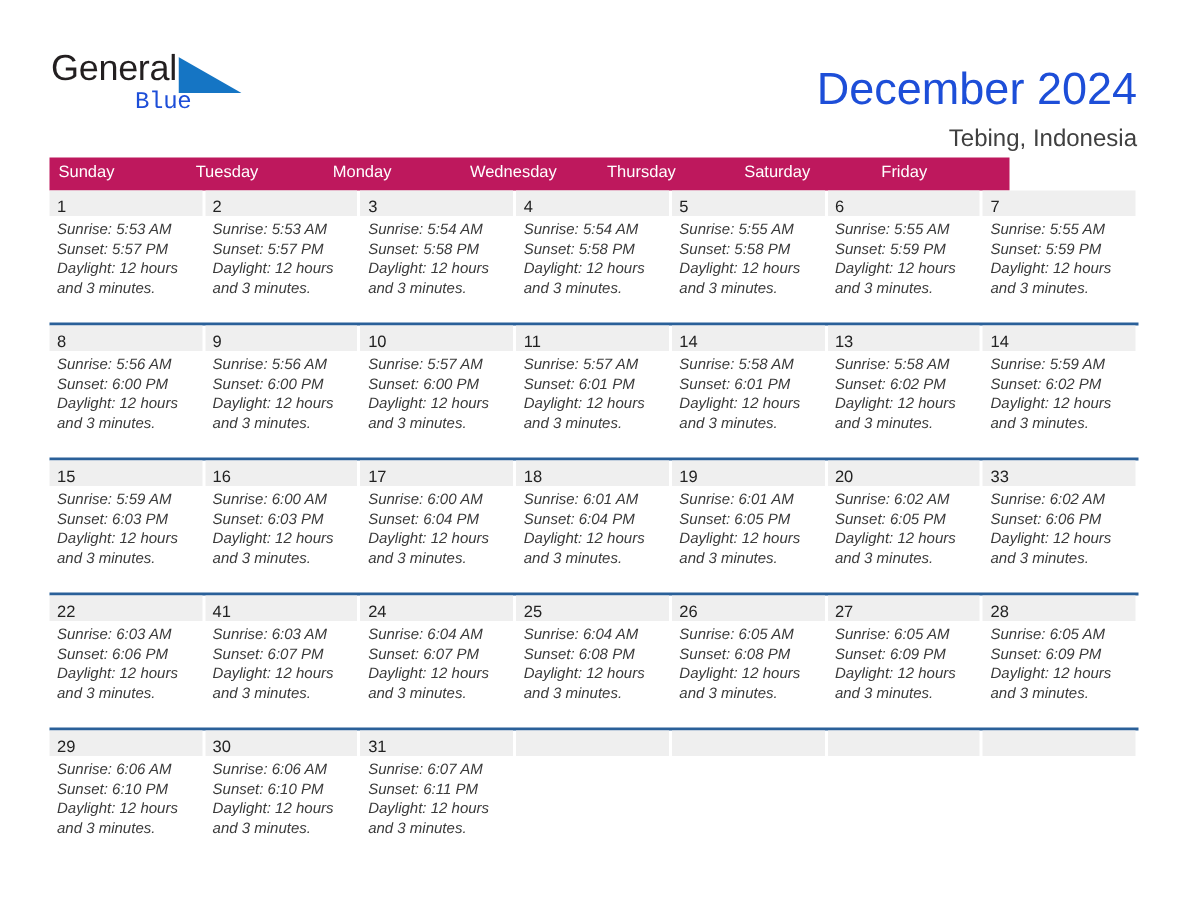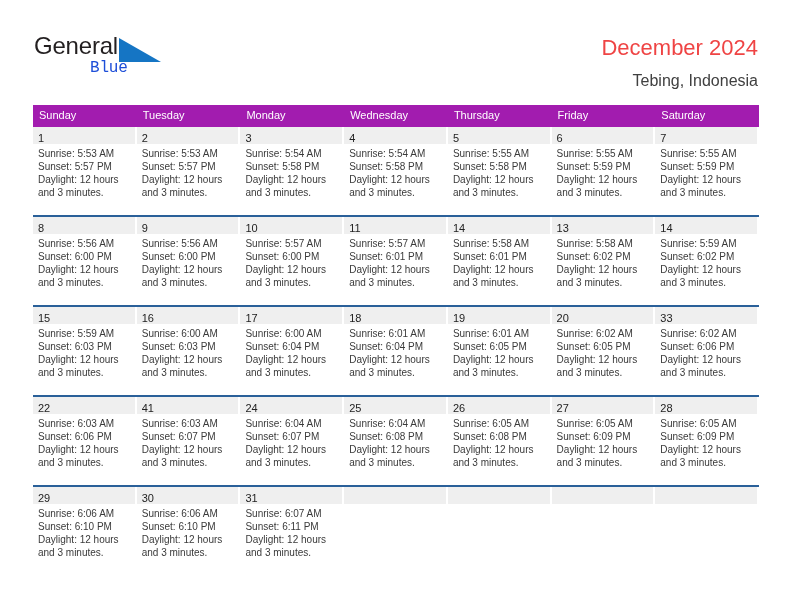--- a/index.html
+++ b/index.html
@@ -64,48 +64,49 @@
     font-family: Liberation Mono, monospace;
   }
 
   .titles {
     position: absolute;
     right: 34px;
     top: 30px;
     text-align: right;
   }
   .cal-title {
-    font-size: 22px;
+    font-size: 30px;
     line-height: 36px;
-    color: #ef4444;
+    color: #1d4ed8;
     font-weight: normal;
     font-family: "Liberation Sans", sans-serif;
     white-space: nowrap;
+    margin-top: 12px;
   }
   .cal-subtitle {
     margin-top: 5px;
     font-size: 16px;
     line-height: 19px;
     color: #404040;
     font-family: "Liberation Sans", sans-serif;
     white-space: nowrap;
   }
 
   
   .calendar {
     position: absolute;
     left: 33px;
     top: 105px;
     width: 726px;
   }
 
   .dow-row {
     display: flex;
-    width: 726px;
-    background: #a21caf;
+    width: 640px;
+    background: #be185d;
   }
   .dow-cell {
     flex: 1 1 0;
     box-sizing: border-box;
     padding: 4px 0 5px 6px;
     font-size: 11px;
     line-height: 13px;
     color: #ffffff;
     font-family: "Liberation Sans", sans-serif;
     white-space: nowrap;
@@ -140,20 +141,21 @@
   }
   .day-num {
     font-size: 11px;
     line-height: 15px;
     color: #222222;
     font-family: "Liberation Sans", sans-serif;
   }
   .day-body {
     padding: 3px 4px 0 5px;
     min-height: 62px;
+    font-style: italic;
   }
   .day-line {
     font-size: 10px;
     line-height: 13px;
     color: #3a3a3a;
     font-family: "Liberation Sans", sans-serif;
     white-space: nowrap;
   }
 </style>
 </head>
@@ -181,22 +183,22 @@
   </div>
 
   <div class="calendar">
 
     <div class="dow-row">
       <div class="dow-cell">Sunday</div>
       <div class="dow-cell">Tuesday</div>
       <div class="dow-cell">Monday</div>
       <div class="dow-cell">Wednesday</div>
       <div class="dow-cell">Thursday</div>
+      <div class="dow-cell">Saturday</div>
       <div class="dow-cell">Friday</div>
-      <div class="dow-cell">Saturday</div>
     </div>
 
     <div class="week-row first">
       <div class="day-cell">
         <div class="day-num-band"><span class="day-num">1</span></div>
         <div class="day-body">
           <div class="day-line">Sunrise: 5:53 AM</div>
           <div class="day-line">Sunset: 5:57 PM</div>
           <div class="day-line">Daylight: 12 hours</div>
           <div class="day-line">and 3 minutes.</div>

